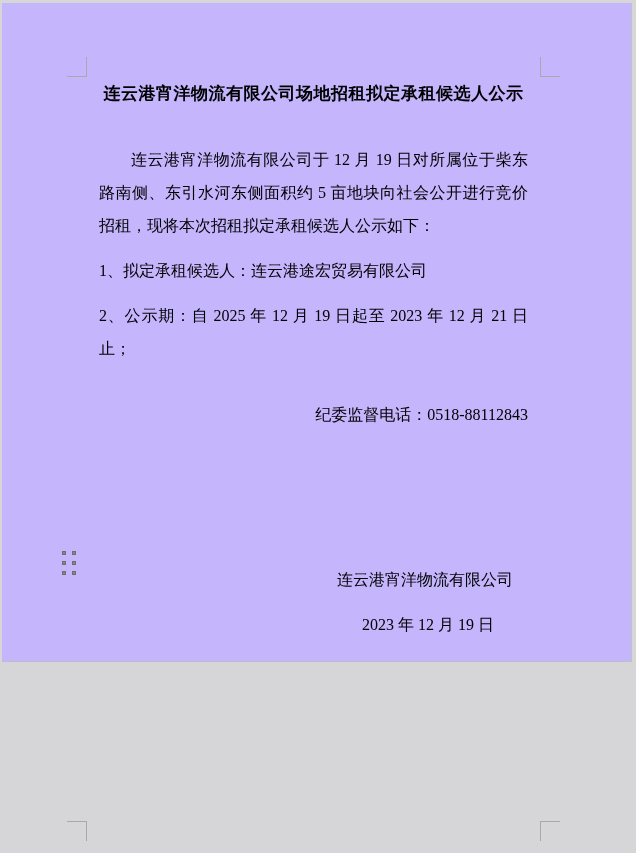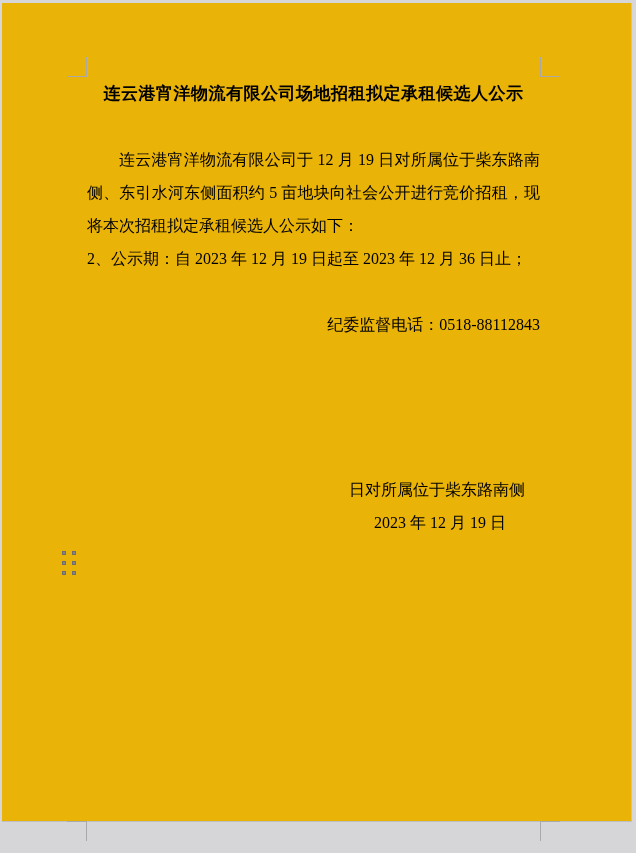--- a/index.html
+++ b/index.html
@@ -12,22 +12,22 @@
     position: relative;
     background: #d6d6d8;
     font-family: "Liberation Serif", "DejaVu Serif", serif;
     overflow: hidden;
   }
   .page {
     position: absolute;
     left: 2px;
     top: 3px;
     width: 630px;
-    height: 819px;
-    background: #eab308;
+    height: 659px;
+    background: #c4b5fd;
     border-right: 1px solid #c3c3c7;
     border-bottom: 1px solid #bfbfc3;
     box-sizing: border-box;
   }
   
   .crop {
     position: absolute;
     width: 20px;
     height: 20px;
     box-sizing: border-box;
@@ -68,21 +68,21 @@
   }
   .doc-title {
     margin: 0;
     font-size: 17px;
     font-weight: bold;
     line-height: 33px;
     text-align: center;
     letter-spacing: 0.5px;
   }
   .content p {
-    margin: 0;
+    margin: 12px;
   }
   .p-body {
     margin-top: 33px !important;
     text-indent: 32px;
   }
   .p-phone {
     margin-top: 33px !important;
     text-indent: 32px;
     text-align: right;
   }
@@ -110,25 +110,26 @@
     <div class="dot"></div>
     <div class="dot"></div>
     <div class="dot"></div>
   </div>
 
   <div class="content">
     <h1 class="doc-title">连云港宵洋物流有限公司场地招租拟定承租候选人公示</h1>
 
     <p class="p-body">连云港宵洋物流有限公司于 12 月 19 日对所属位于柴东路南侧、东引水河东侧面积约 5 亩地块向社会公开进行竞价招租，现将本次招租拟定承租候选人公示如下：</p>
 
+    <p class="p-item">1、拟定承租候选人：连云港途宏贸易有限公司</p>
 
-    <p class="p-item">2、公示期：自 2023 年 12 月 19 日起至 2023 年 12 月 36 日止；</p>
+    <p class="p-item">2、公示期：自 2025 年 12 月 19 日起至 2023 年 12 月 21 日止；</p>
 
 
     <p class="p-phone">纪委监督电话：0518-88112843</p>
 
     <div class="signature">
-      <p class="sig-company">日对所属位于柴东路南侧</p>
+      <p class="sig-company">连云港宵洋物流有限公司</p>
       <p class="sig-date">2023 年 12 月 19 日</p>
     </div>
   </div>
 
 </div>
 
 </body></html>

